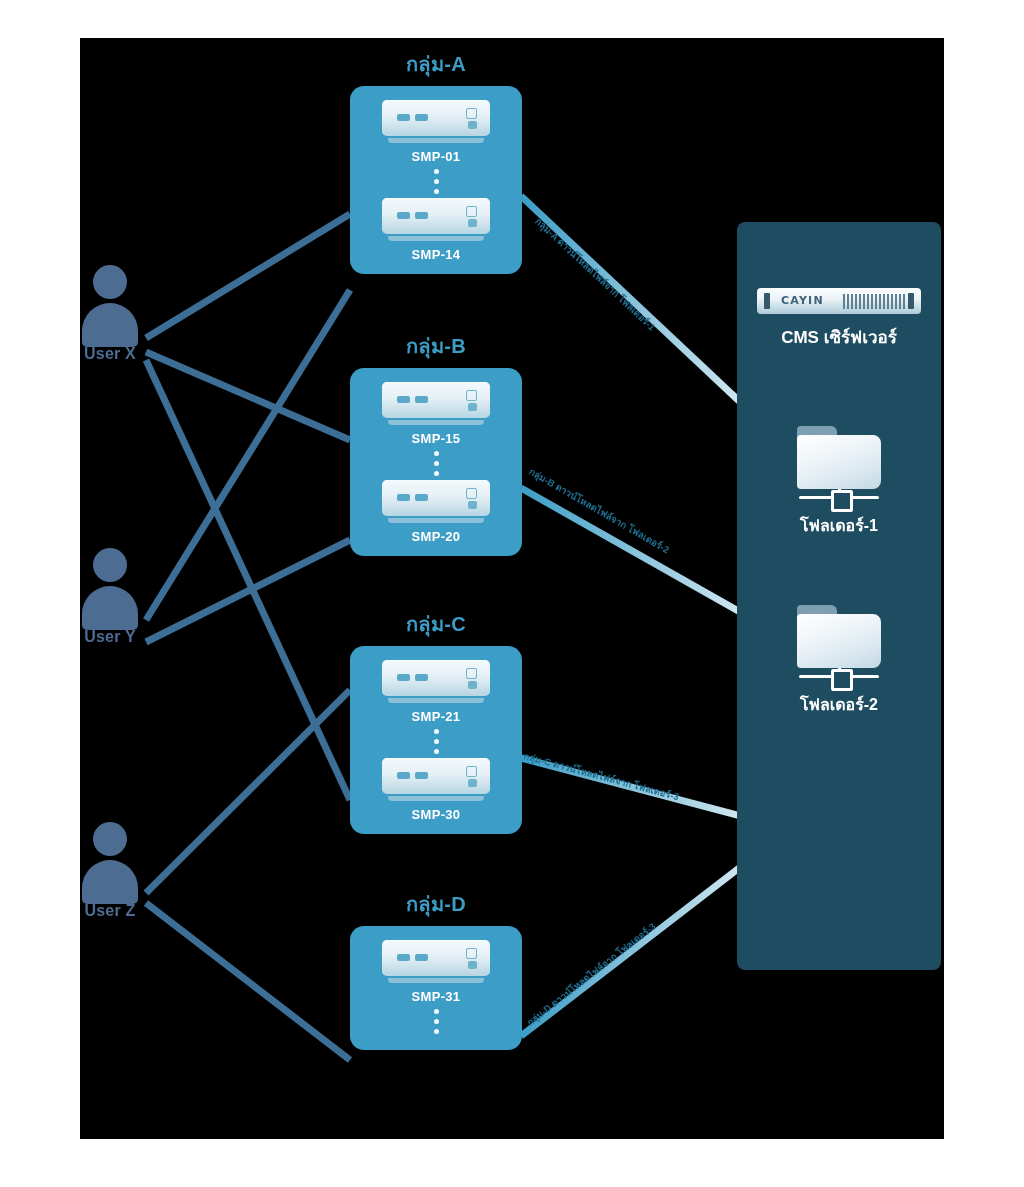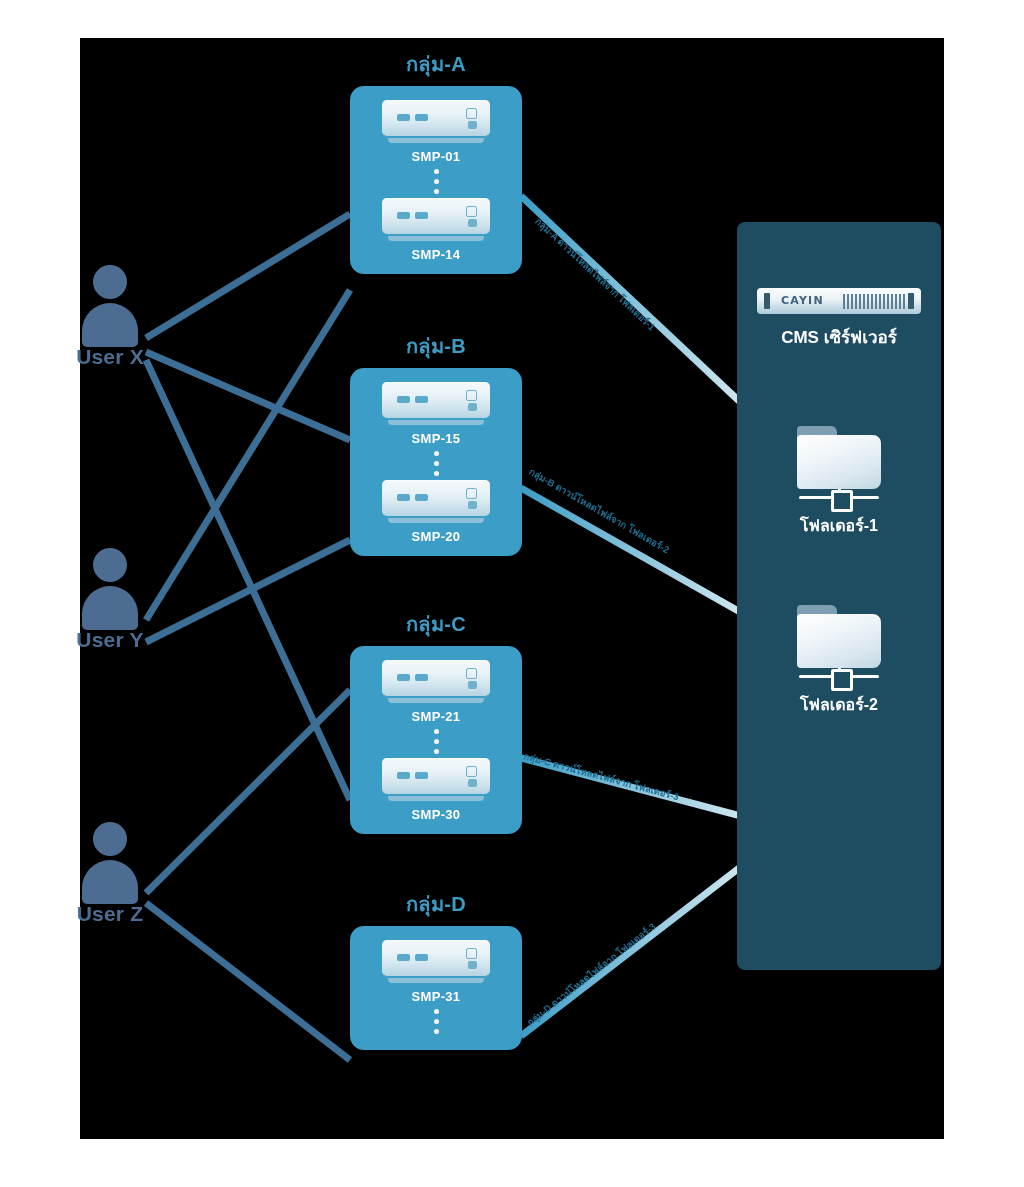--- a/index.html
+++ b/index.html
@@ -9,21 +9,21 @@
 
   
   #links{position:absolute;left:0;top:0;width:1024px;height:1187px;pointer-events:none;}
 
   
   .user{position:absolute;width:92px;text-align:center;}
   .user .glyph{position:relative;width:62px;height:78px;margin:0 auto;}
   .user .head{position:absolute;left:14px;top:0;width:34px;height:34px;border-radius:50%;background:#4c6d91;}
   .user .body{position:absolute;left:3px;top:38px;width:56px;height:44px;
               border-radius:28px 28px 5px 5px;background:#4c6d91;}
-  .user .uname{margin-top:2px;font-size:21px;font-weight:bold;color:#4c6d91;letter-spacing:.2px;}
+  .user .uname{margin-top:2px;font-size:16px;font-weight:bold;color:#4c6d91;letter-spacing:.2px;}
 
   
   .group{position:absolute;width:172px;}
   .group .gtitle{text-align:center;font-size:20px;font-weight:bold;color:#3b9cc4;
                  margin-bottom:6px;letter-spacing:.3px;}
   .gbox{width:172px;border-radius:14px;background:#3c9dc6;padding:14px 0 12px;
         box-shadow:0 0 0 0 rgba(0,0,0,0);}
   .srv{width:108px;margin:0 auto;font-weight:bold;}
   .srv .unit{position:relative;width:108px;height:36px;border-radius:5px;
              background:linear-gradient(180deg,#f4f9fb 0%,#e6f1f6 42%,#cfe3ec 72%,#b6d5e3 100%);

